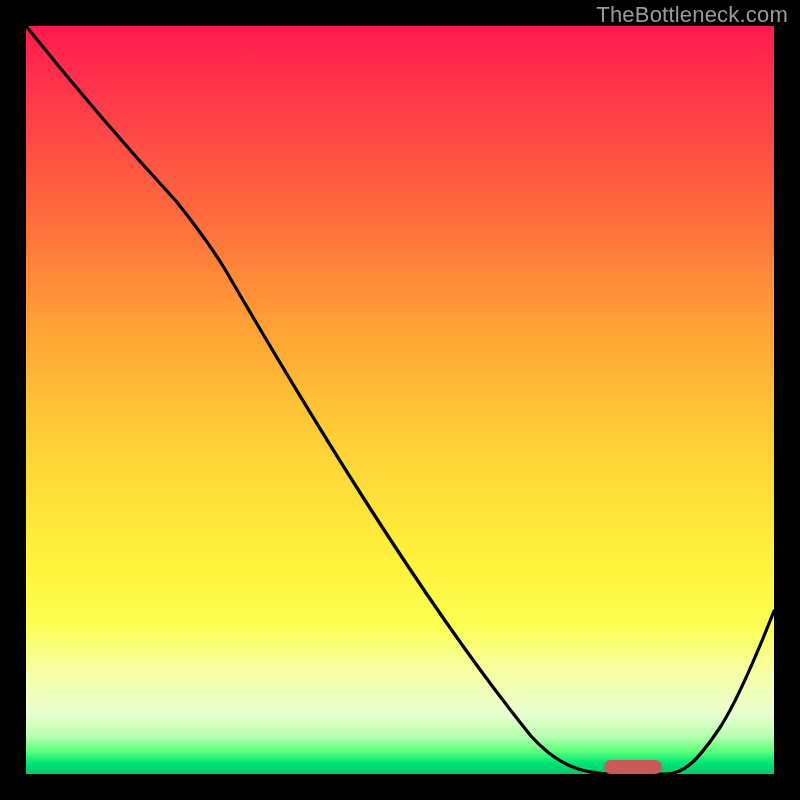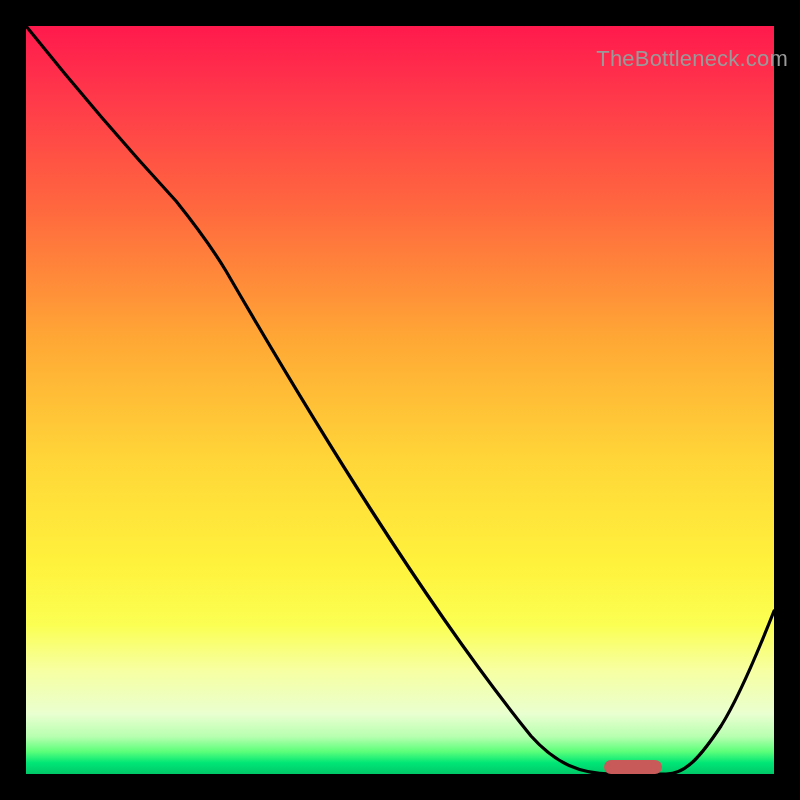--- a/index.html
+++ b/index.html
@@ -46,21 +46,20 @@
     height: 748px;
   }
   .watermark {
     position: absolute;
     top: 2px;
     right: 12px;
     color: #9a9a9a;
     font-size: 22px;
     letter-spacing: 0.2px;
     font-weight: 400;
-    margin-top: 44px;
   }
   .marker {
     position: absolute;
     width: 58px;
     height: 14px;
     background: #c85a5a;
     border-radius: 7px;
   }
 </style>
 </head>

